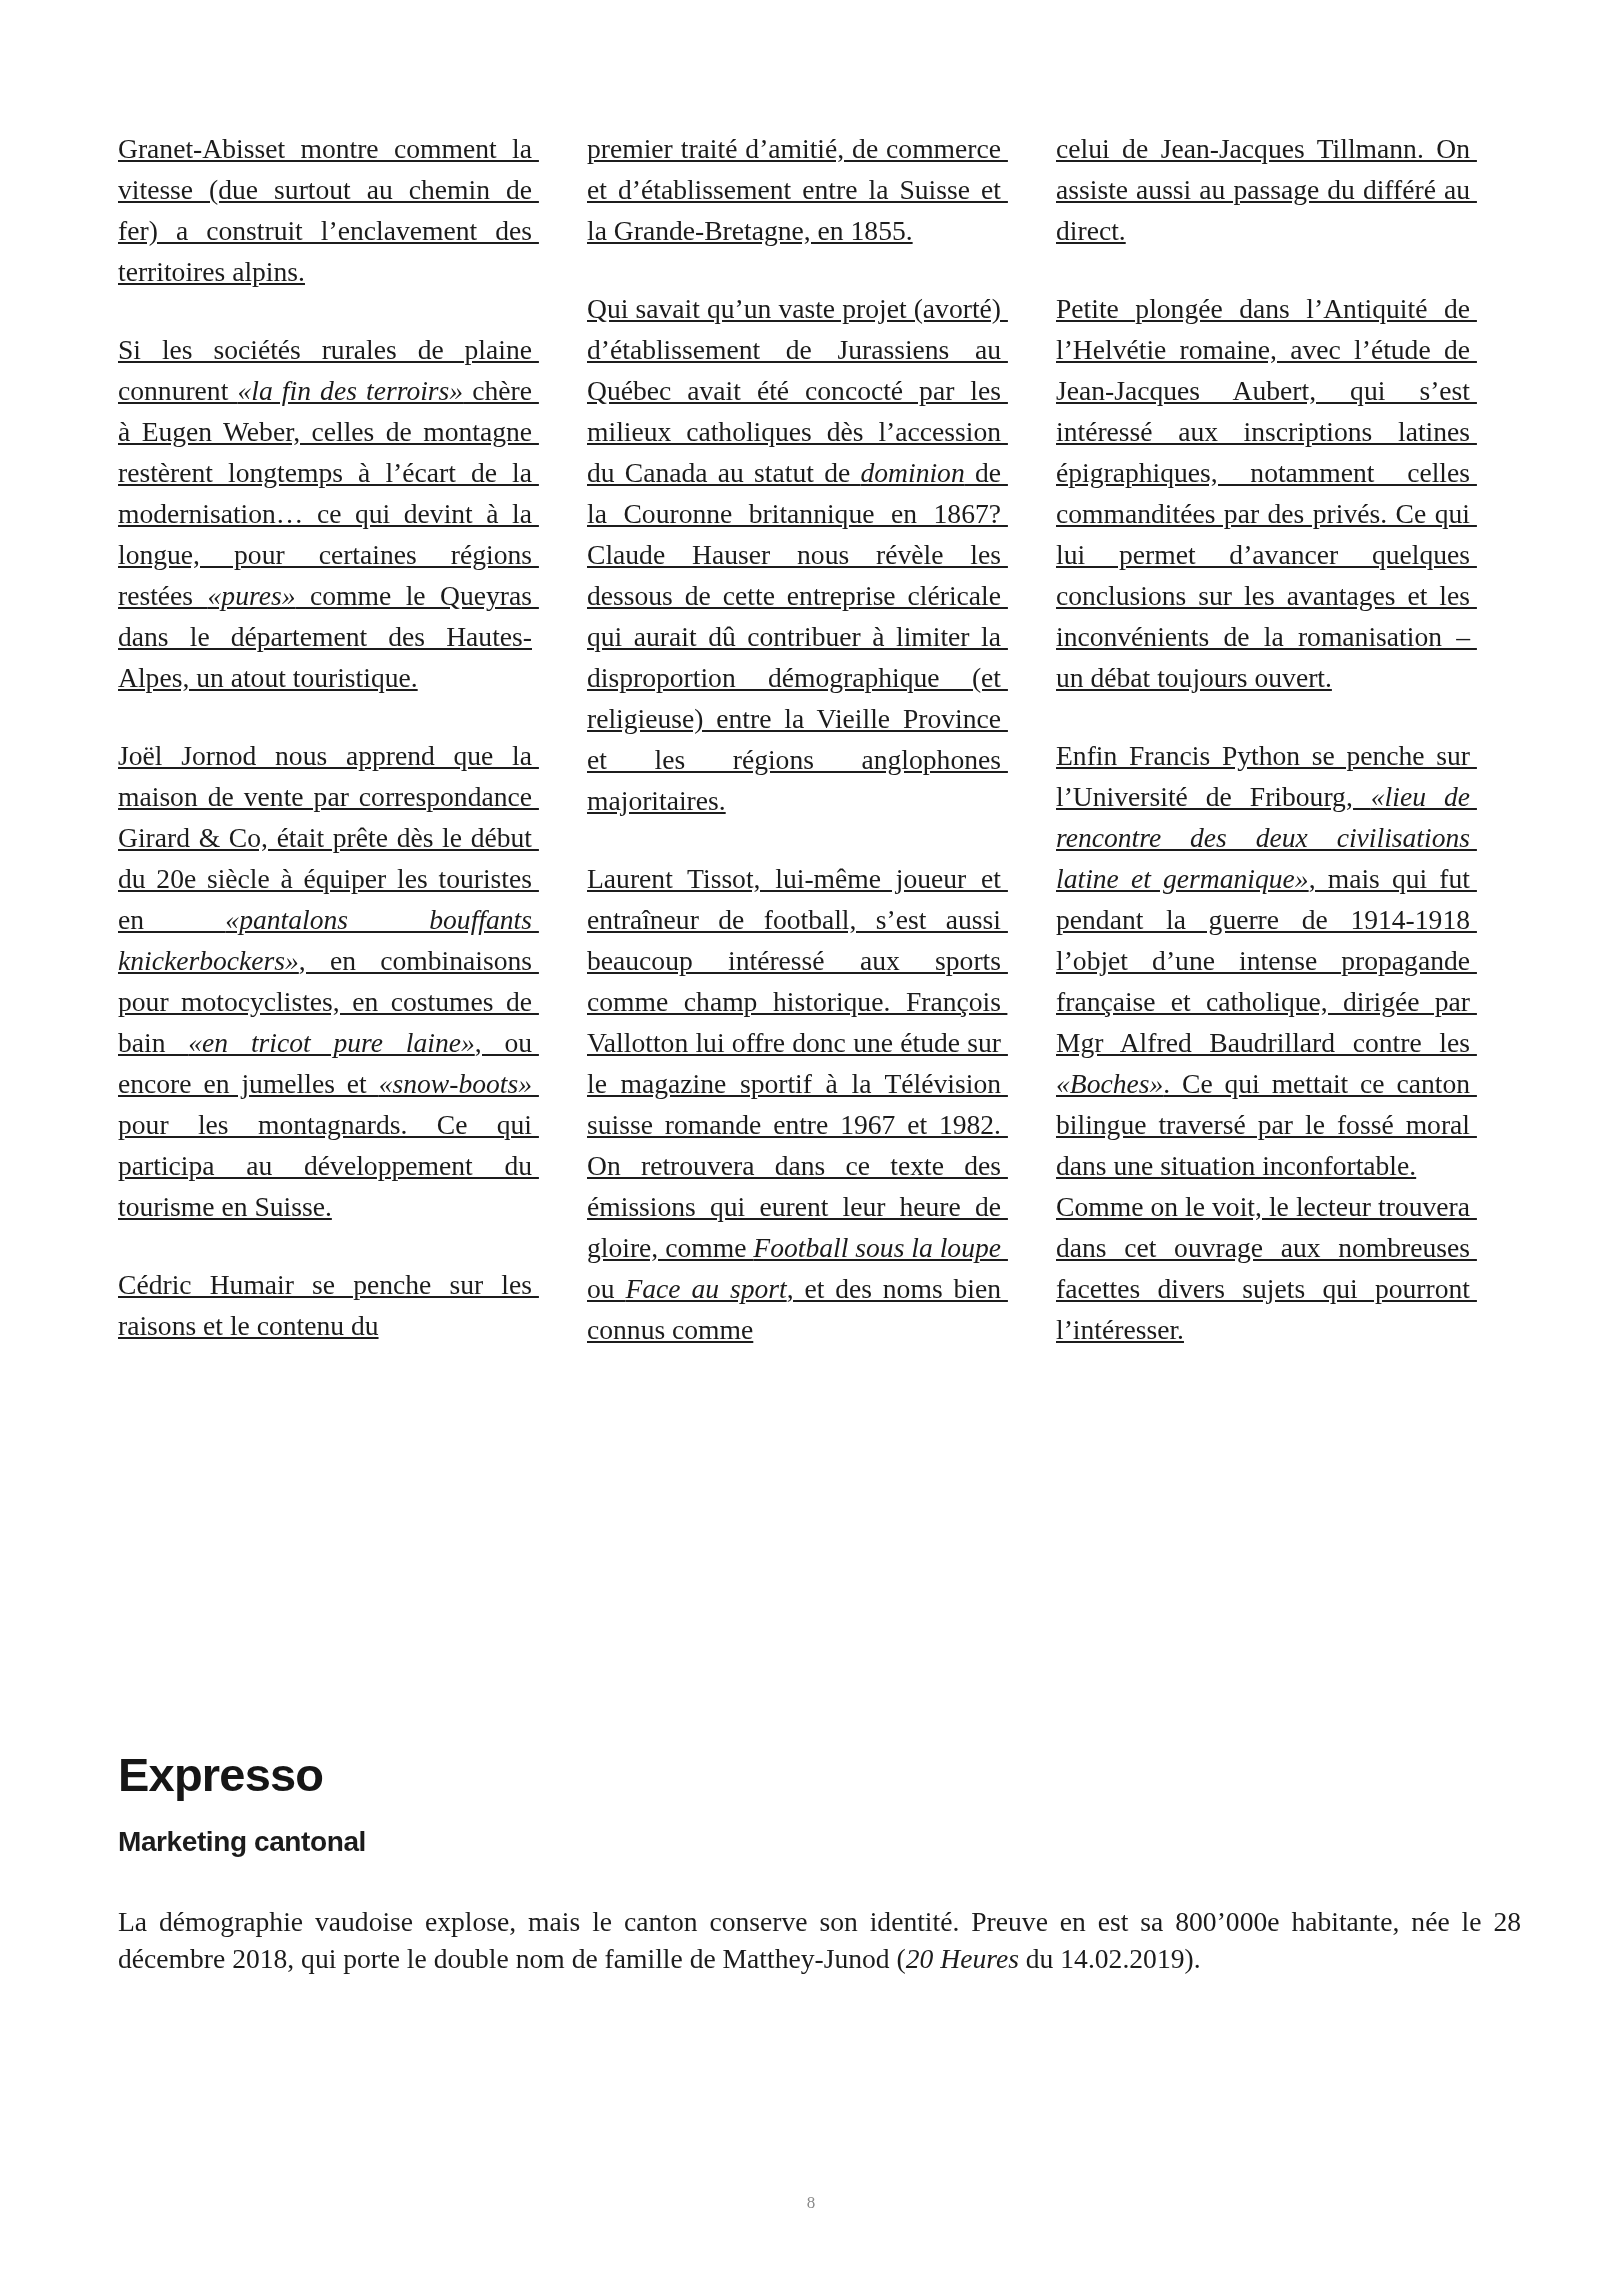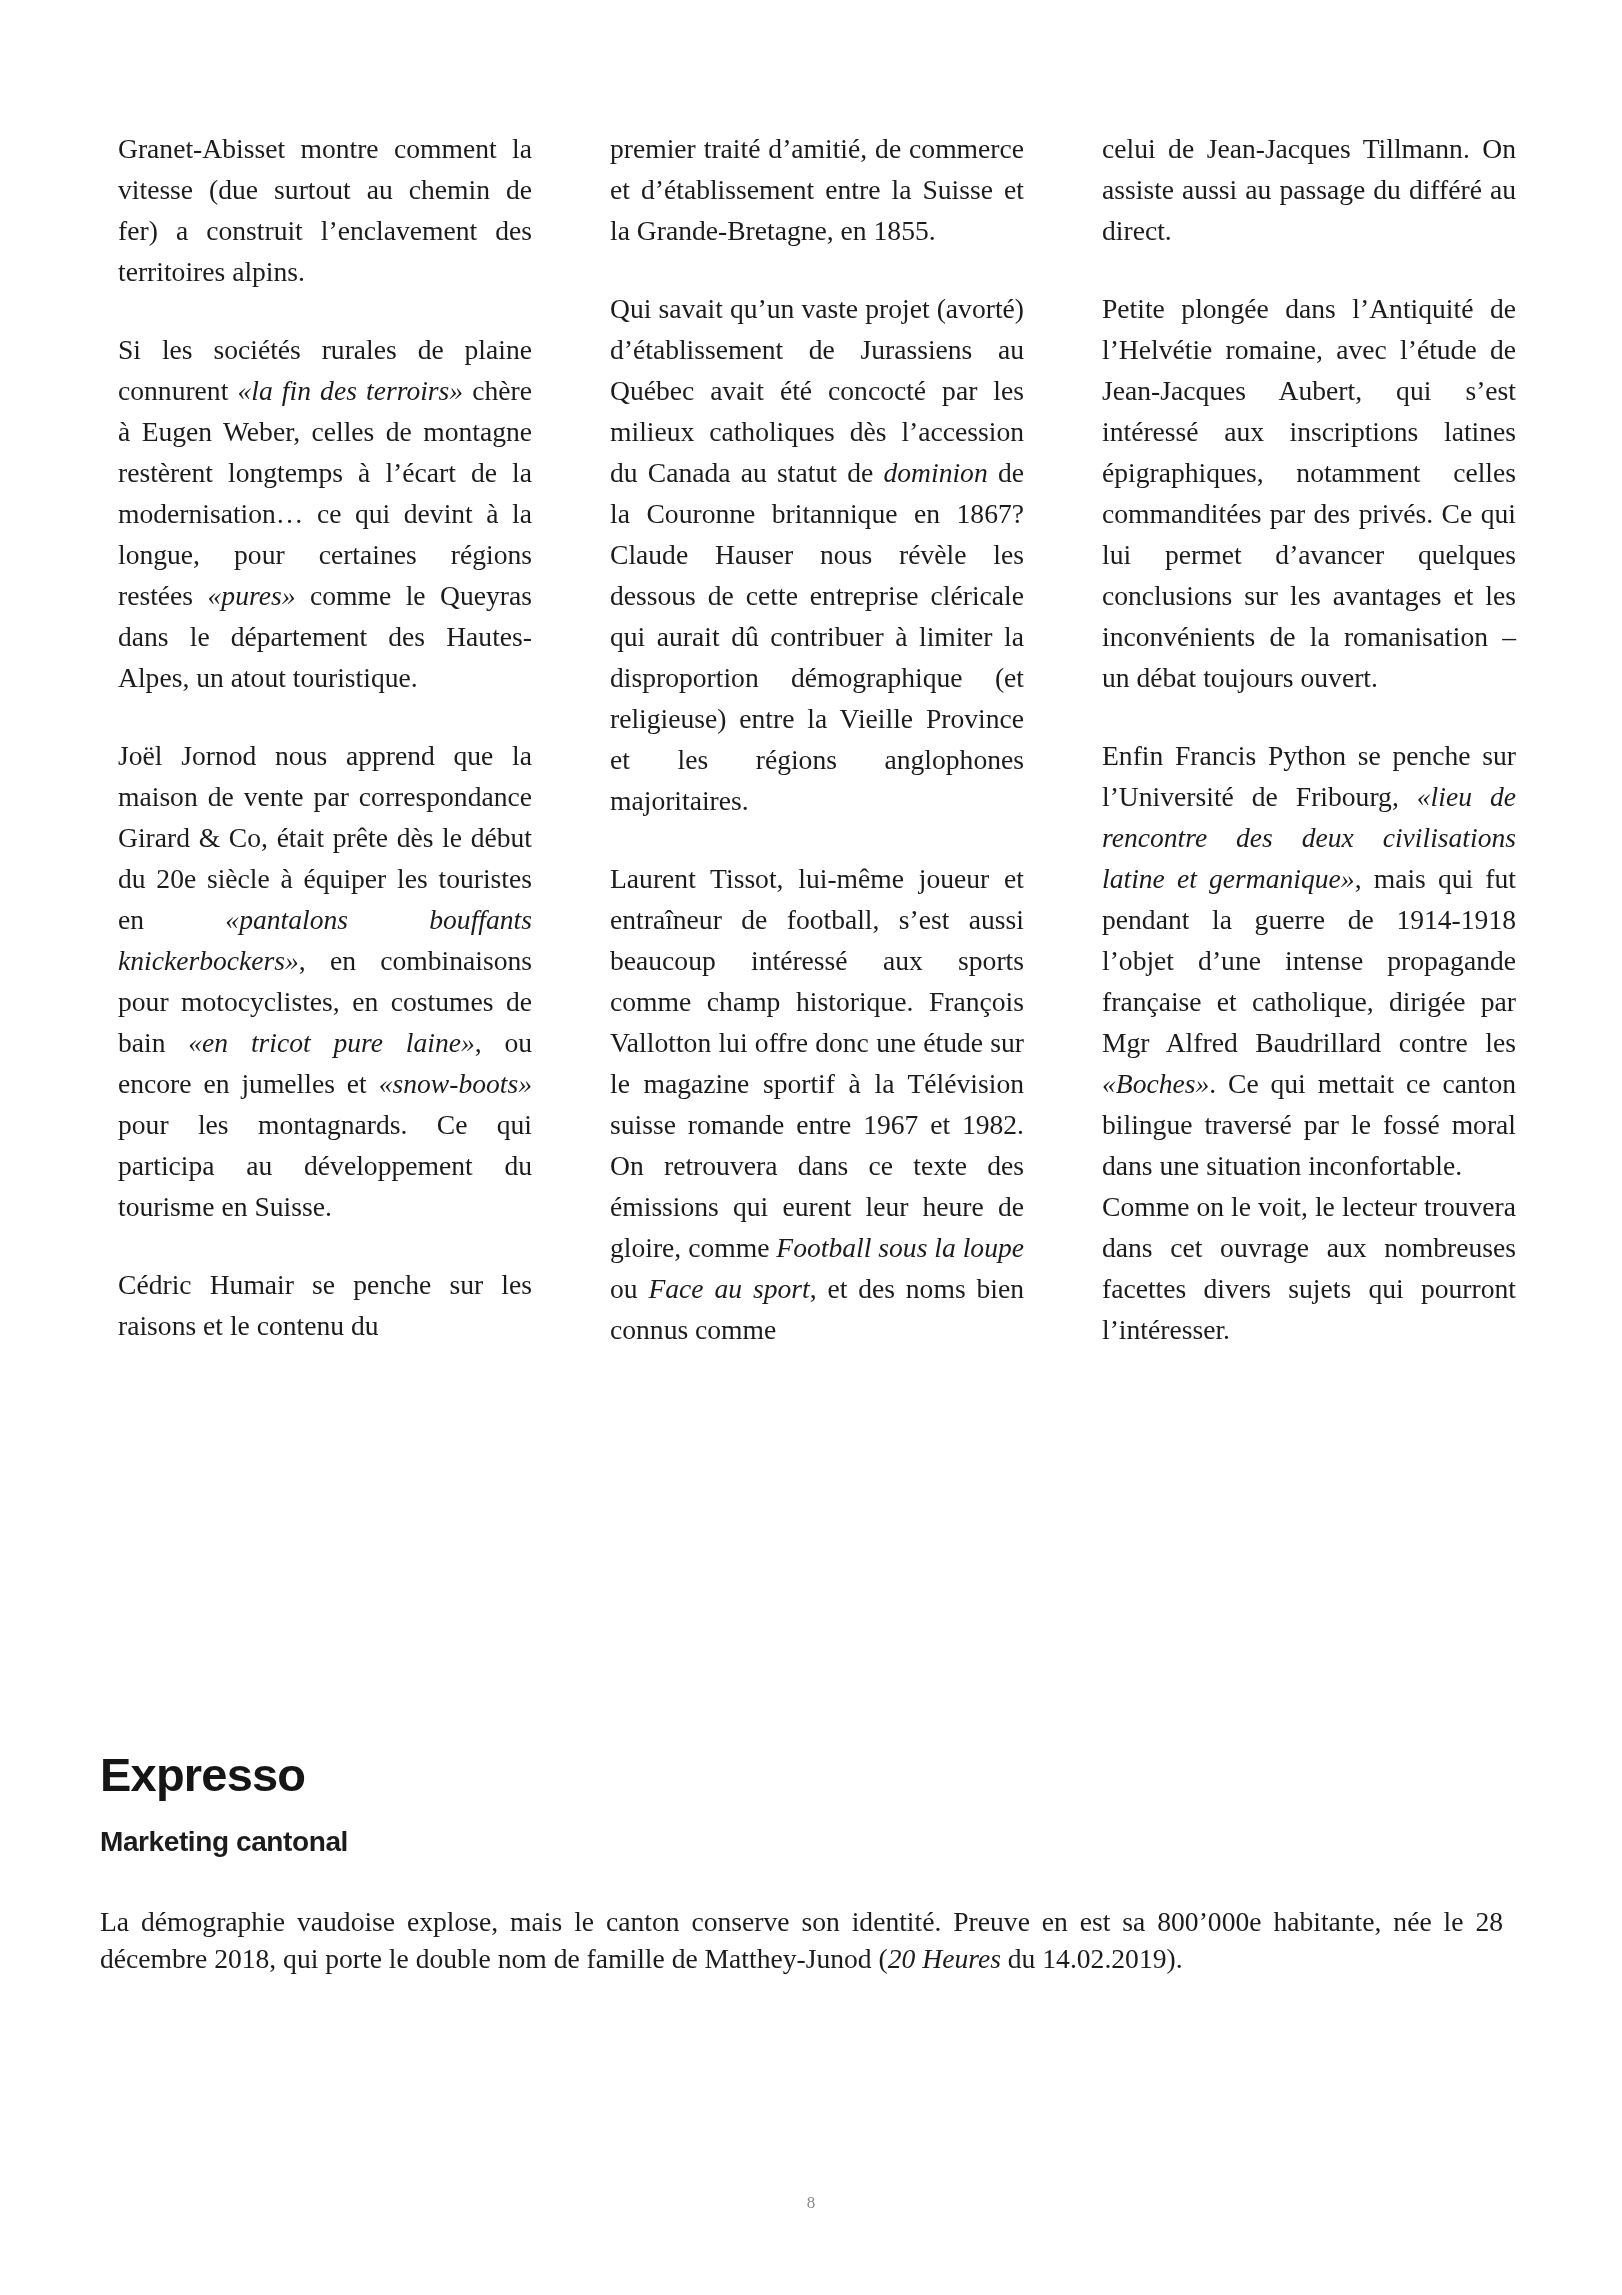--- a/index.html
+++ b/index.html
@@ -13,34 +13,35 @@
     color: #1c1c1c;
     overflow: hidden;
   }
   .columns {
     position: absolute;
     left: 118px;
     top: 128px;
     width: 1403px;
     display: grid;
     grid-template-columns: repeat(3, 414px);
-    column-gap: 78px;
+    column-gap: 55px;
+    text-decoration: underline;
   }
   .col { min-width: 0; }
   .para {
     margin: 0 0 37px 0;
     font-size: 27.6px;
     line-height: 41px;
     text-align: justify;
     white-space: pre-wrap;
   }
   .para em { font-style: italic; }
   .expresso {
     position: absolute;
-    left: 100px;
+    left: 118px;
     top: 1750px;
     width: 1403px;
   }
   .expresso-title {
     margin: 0;
     font-family: "Liberation Sans", "DejaVu Sans", sans-serif;
     font-weight: bold;
     font-size: 47px;
     line-height: 49px;
     letter-spacing: -0.8px;

